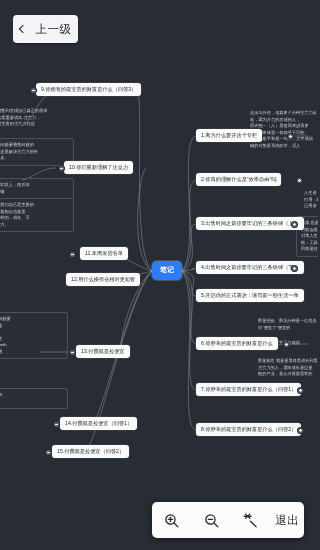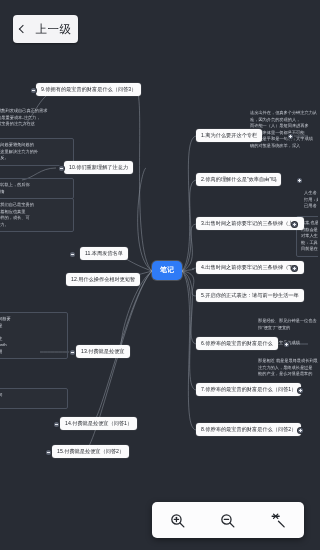--- a/index.html
+++ b/index.html
@@ -285,15 +285,16 @@
 
     <div class="tool">
       <svg class="ico" width="17" height="17" viewBox="0 0 24 24" fill="none" stroke="#23262c" stroke-width="1.8" stroke-linecap="round">
         <line x1="12" y1="13" x2="20" y2="21"></line>
         <line x1="5" y1="3" x2="11" y2="9"></line>
         <line x1="11" y1="3" x2="5" y2="9"></line>
         <line x1="3" y1="6" x2="13" y2="6"></line>
       </svg>
     </div>
 
+    <div class="tool text">退出</div>
   </div>
 
 </div>
 
 </body></html>

